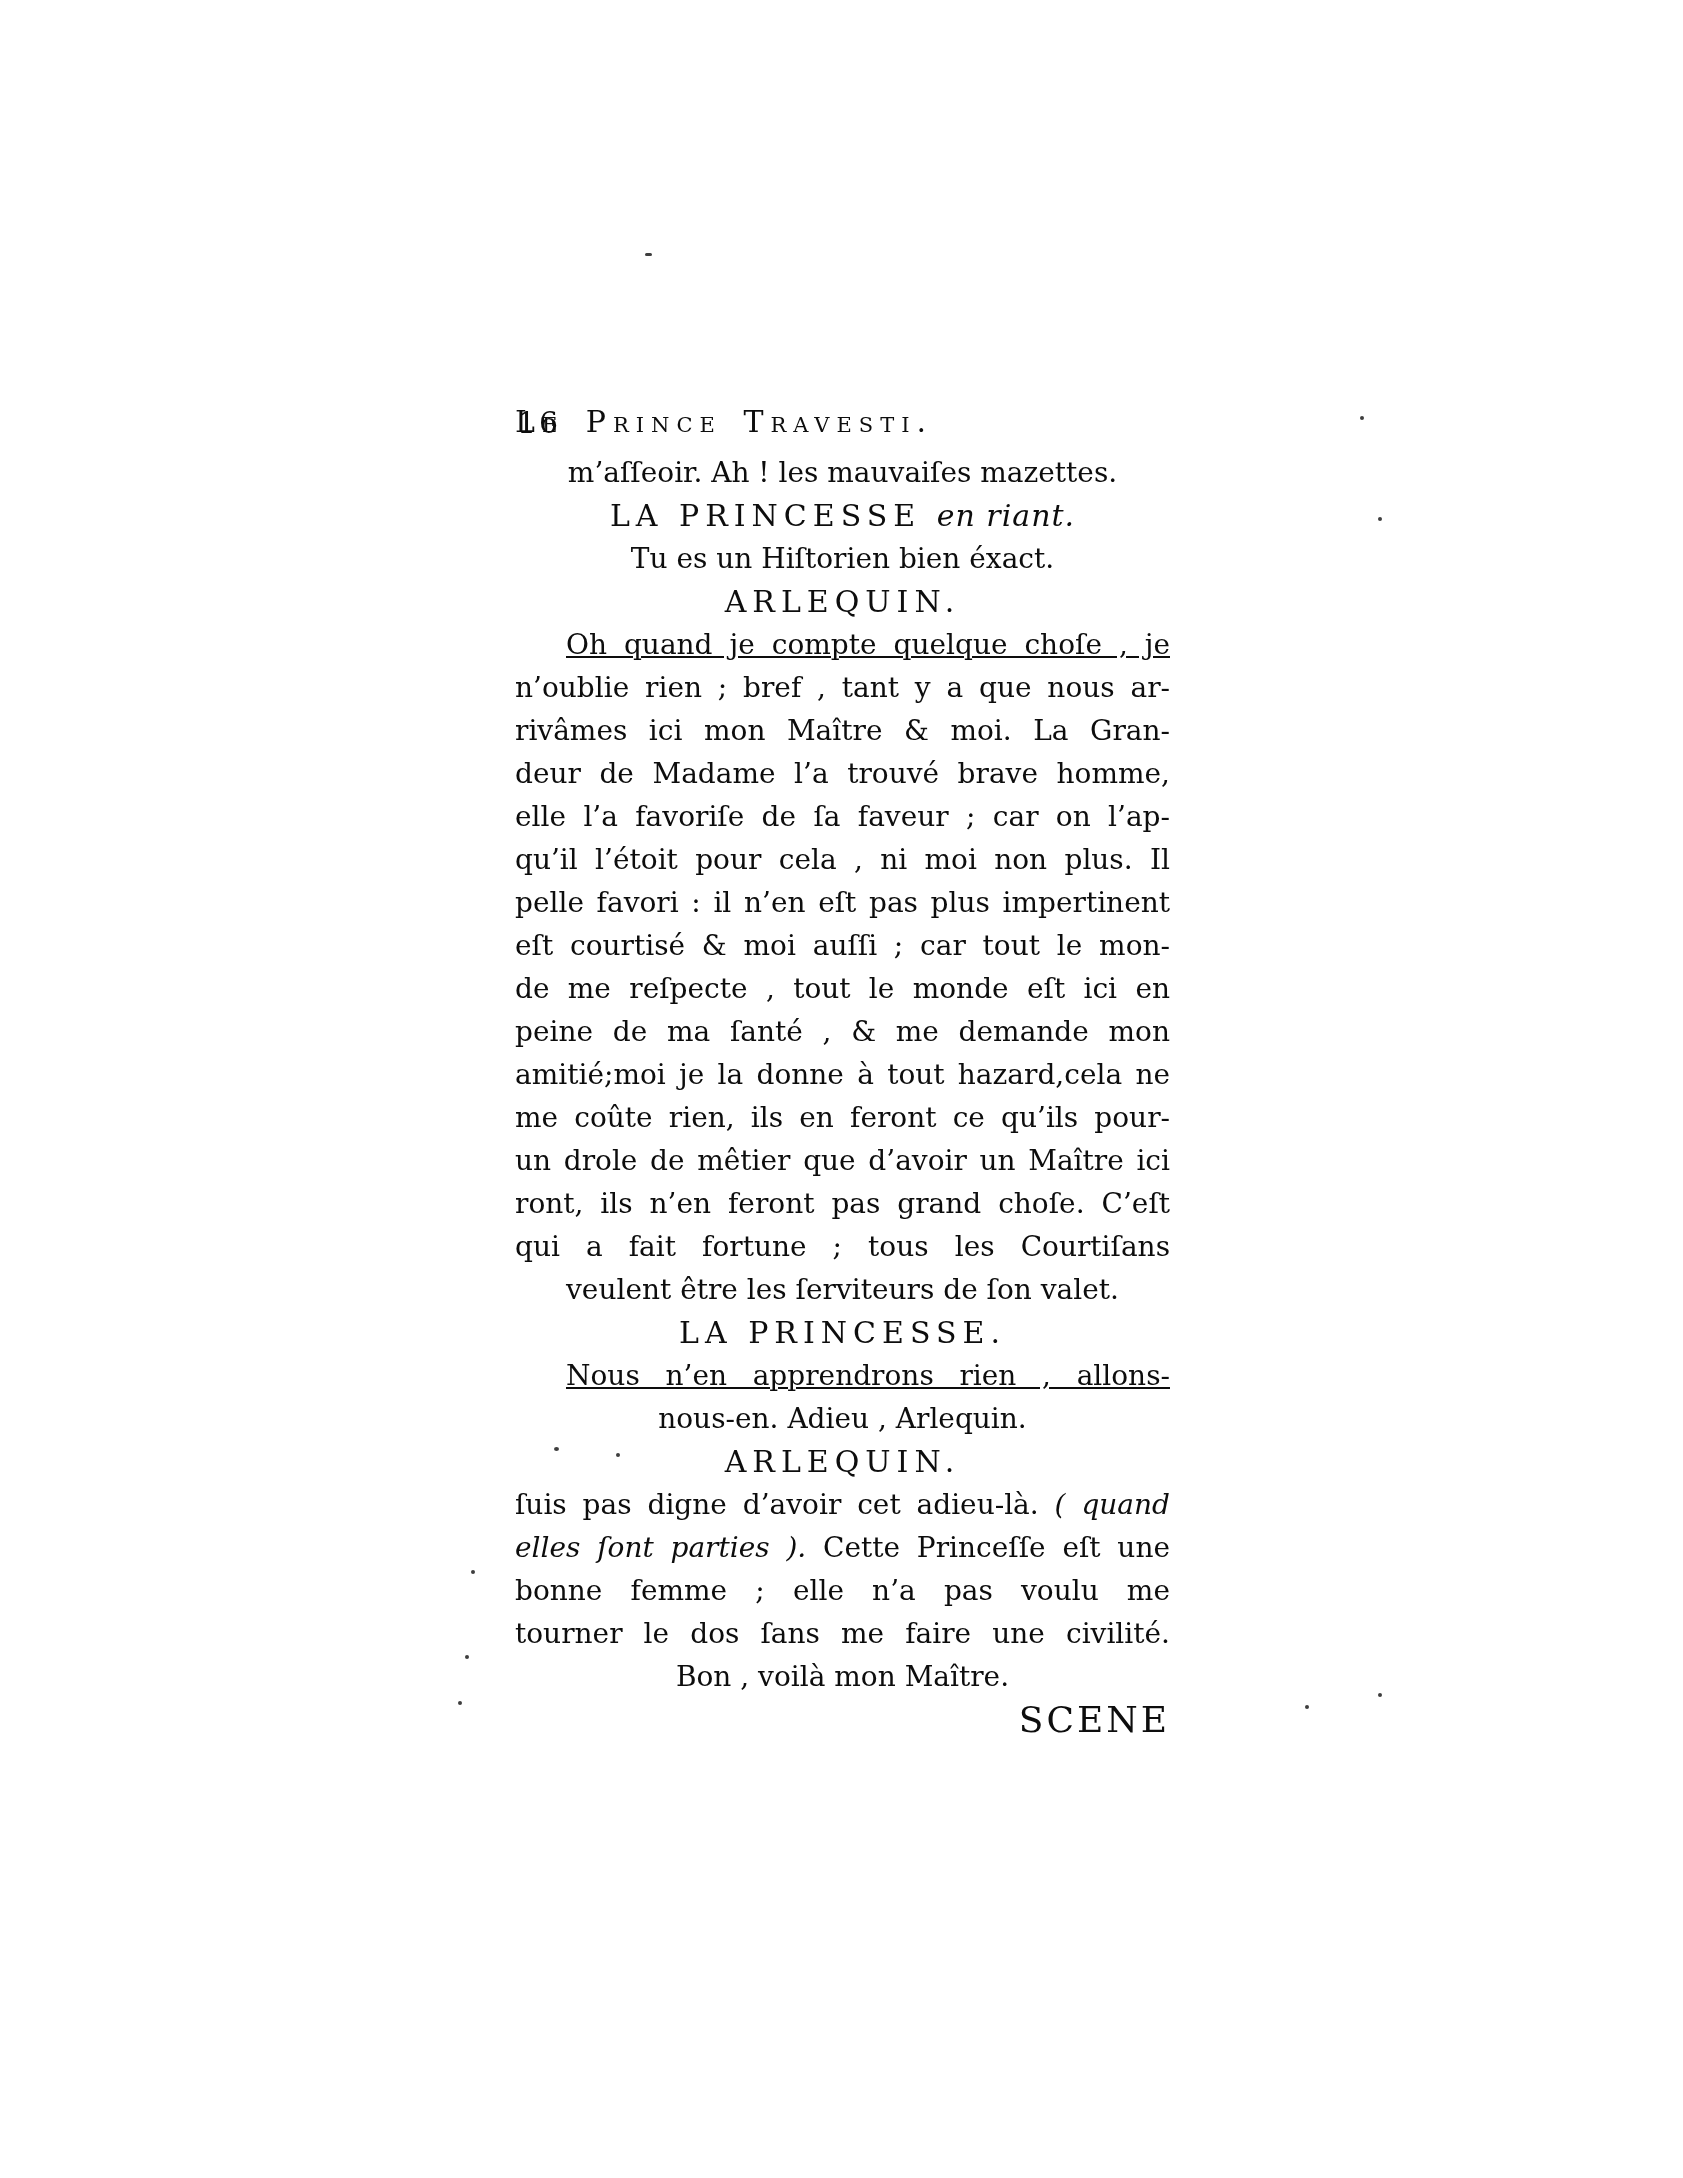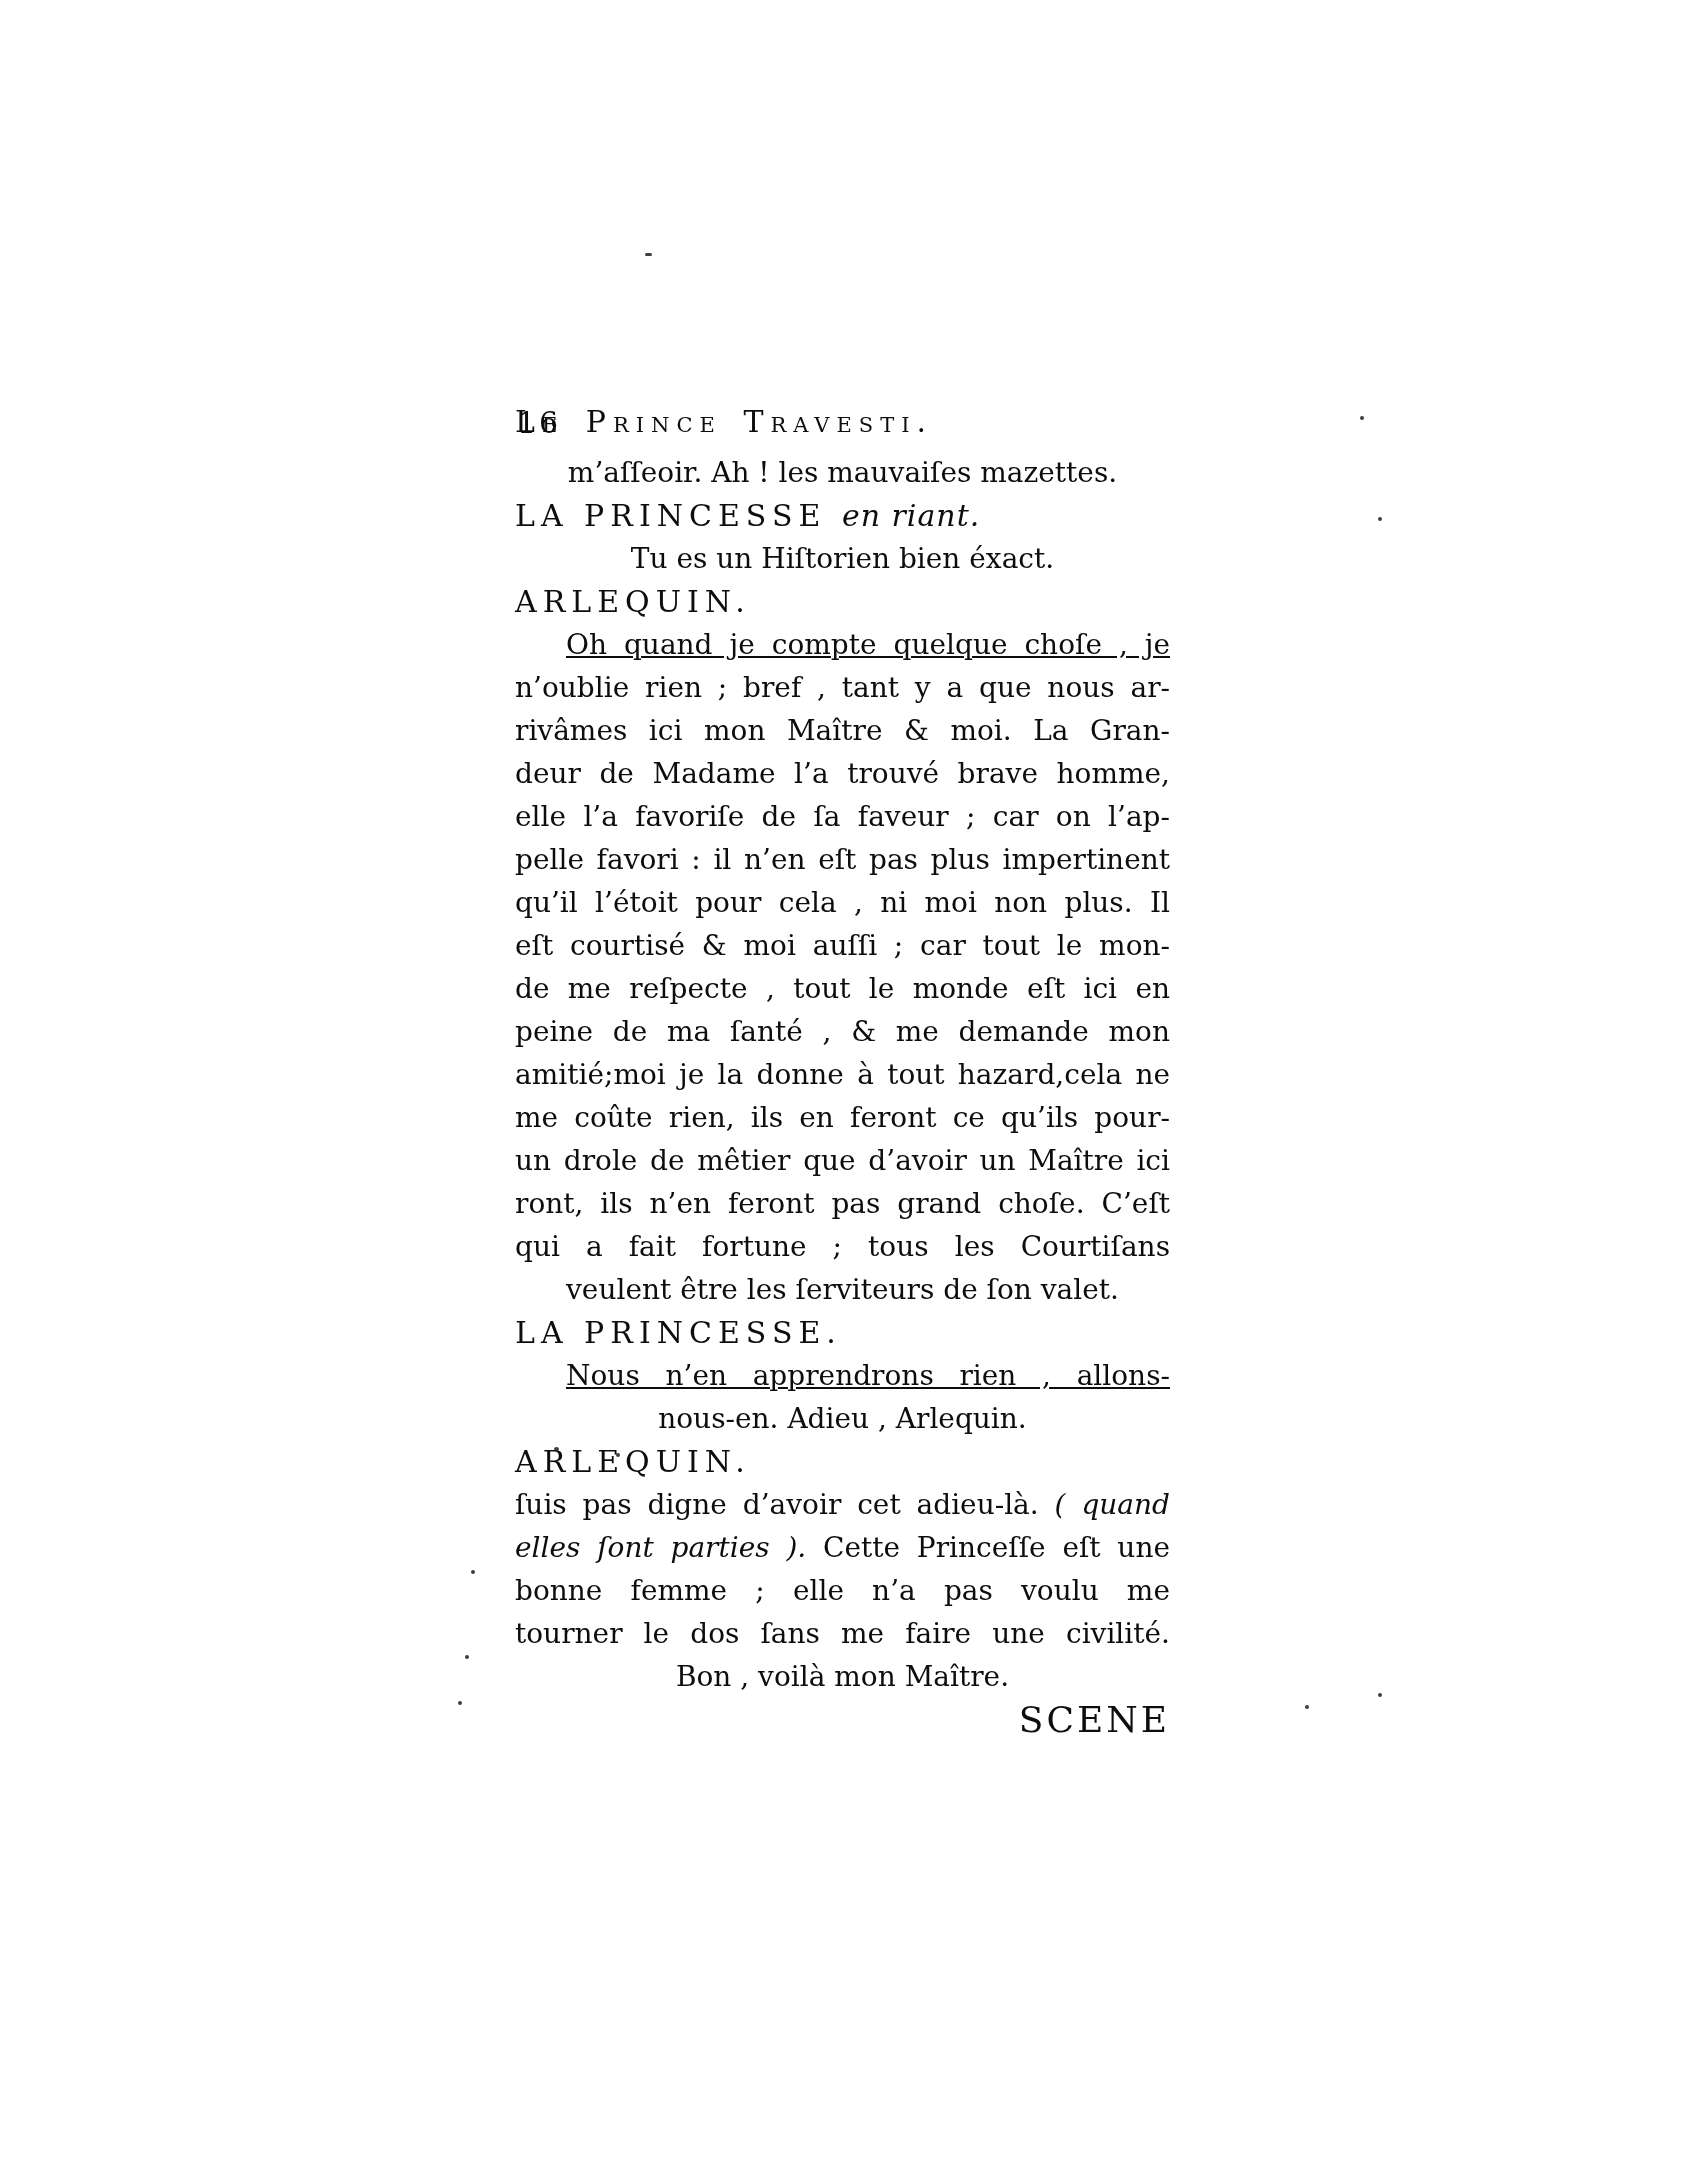--- a/index.html
+++ b/index.html
@@ -8,21 +8,21 @@
     color:#0d0d0d;font-family:"DejaVu Serif",serif;overflow:hidden;
   }
   .textblock{position:absolute;left:515px;top:404px;width:655px;}
   .headerline{position:relative;height:47px;font-size:30px;}
   .pagenum{position:absolute;left:2px;top:1px;letter-spacing:3px;}
   .runtitle{display:block;text-align:left;font-variant:small-caps;
             letter-spacing:7px;word-spacing:5px;}
   .line{height:43px;line-height:43px;font-size:28px;text-align:center;}
   .line.j{text-align:justify;text-align-last:justify;}
   .line.ind{padding-left:51px;text-decoration:underline;}
-  .line.speaker{text-align:left;font-size:30px;height:43px;}
+  .line.speaker{text-align:center;font-size:30px;height:43px;}
   .speaker span{letter-spacing:6px;}
   .speaker span.it{letter-spacing:1px;}
   .it{font-style:italic;}
   .catchword{height:43px;line-height:43px;font-size:36px;
              text-align:right;letter-spacing:3px;}
   .speck{position:absolute;background:#1c1c1c;border-radius:50%;opacity:.85;}
 </style>
 </head>
 <body>
 
@@ -38,22 +38,22 @@
     <div>
         <div class="line"><span>m’aſſeoir. Ah ! les mauvaiſes mazettes.</span></div>
         <div class="line speaker"><span>LA PRINCESSE </span><span class="it">en riant.</span></div>
         <div class="line"><span>Tu es un Hiſtorien bien éxact.</span></div>
         <div class="line speaker"><span>ARLEQUIN.</span></div>
         <div class="line j ind"><span>Oh quand je compte quelque choſe , je</span></div>
         <div class="line j"><span>n’oublie rien ; bref , tant y a que nous ar-</span></div>
         <div class="line j"><span>rivâmes ici mon Maître &amp; moi. La Gran-</span></div>
         <div class="line j"><span>deur de Madame l’a trouvé brave homme,</span></div>
         <div class="line j"><span>elle l’a favoriſe de ſa faveur ; car on l’ap-</span></div>
+        <div class="line j"><span>qu’il l’étoit pour cela , ni moi non plus. Il</span></div>
         <div class="line j"><span>pelle favori : il n’en eſt pas plus impertinent</span></div>
-        <div class="line j"><span>qu’il l’étoit pour cela , ni moi non plus. Il</span></div>
         <div class="line j"><span>eſt courtisé &amp; moi auſſi ; car tout le mon-</span></div>
         <div class="line j"><span>de me reſpecte , tout le monde eſt ici en</span></div>
         <div class="line j"><span>peine de ma ſanté , &amp; me demande mon</span></div>
         <div class="line j"><span>amitié;moi je la donne à tout hazard,cela ne</span></div>
         <div class="line j"><span>me coûte rien, ils en feront ce qu’ils pour-</span></div>
         <div class="line j"><span>un drole de mêtier que d’avoir un Maître ici</span></div>
         <div class="line j"><span>ront, ils n’en feront pas grand choſe. C’eſt</span></div>
         <div class="line j"><span>qui a fait fortune ; tous les Courtiſans</span></div>
         <div class="line"><span>veulent être les ſerviteurs de ſon valet.</span></div>
         <div class="line speaker"><span>LA PRINCESSE.</span></div>

